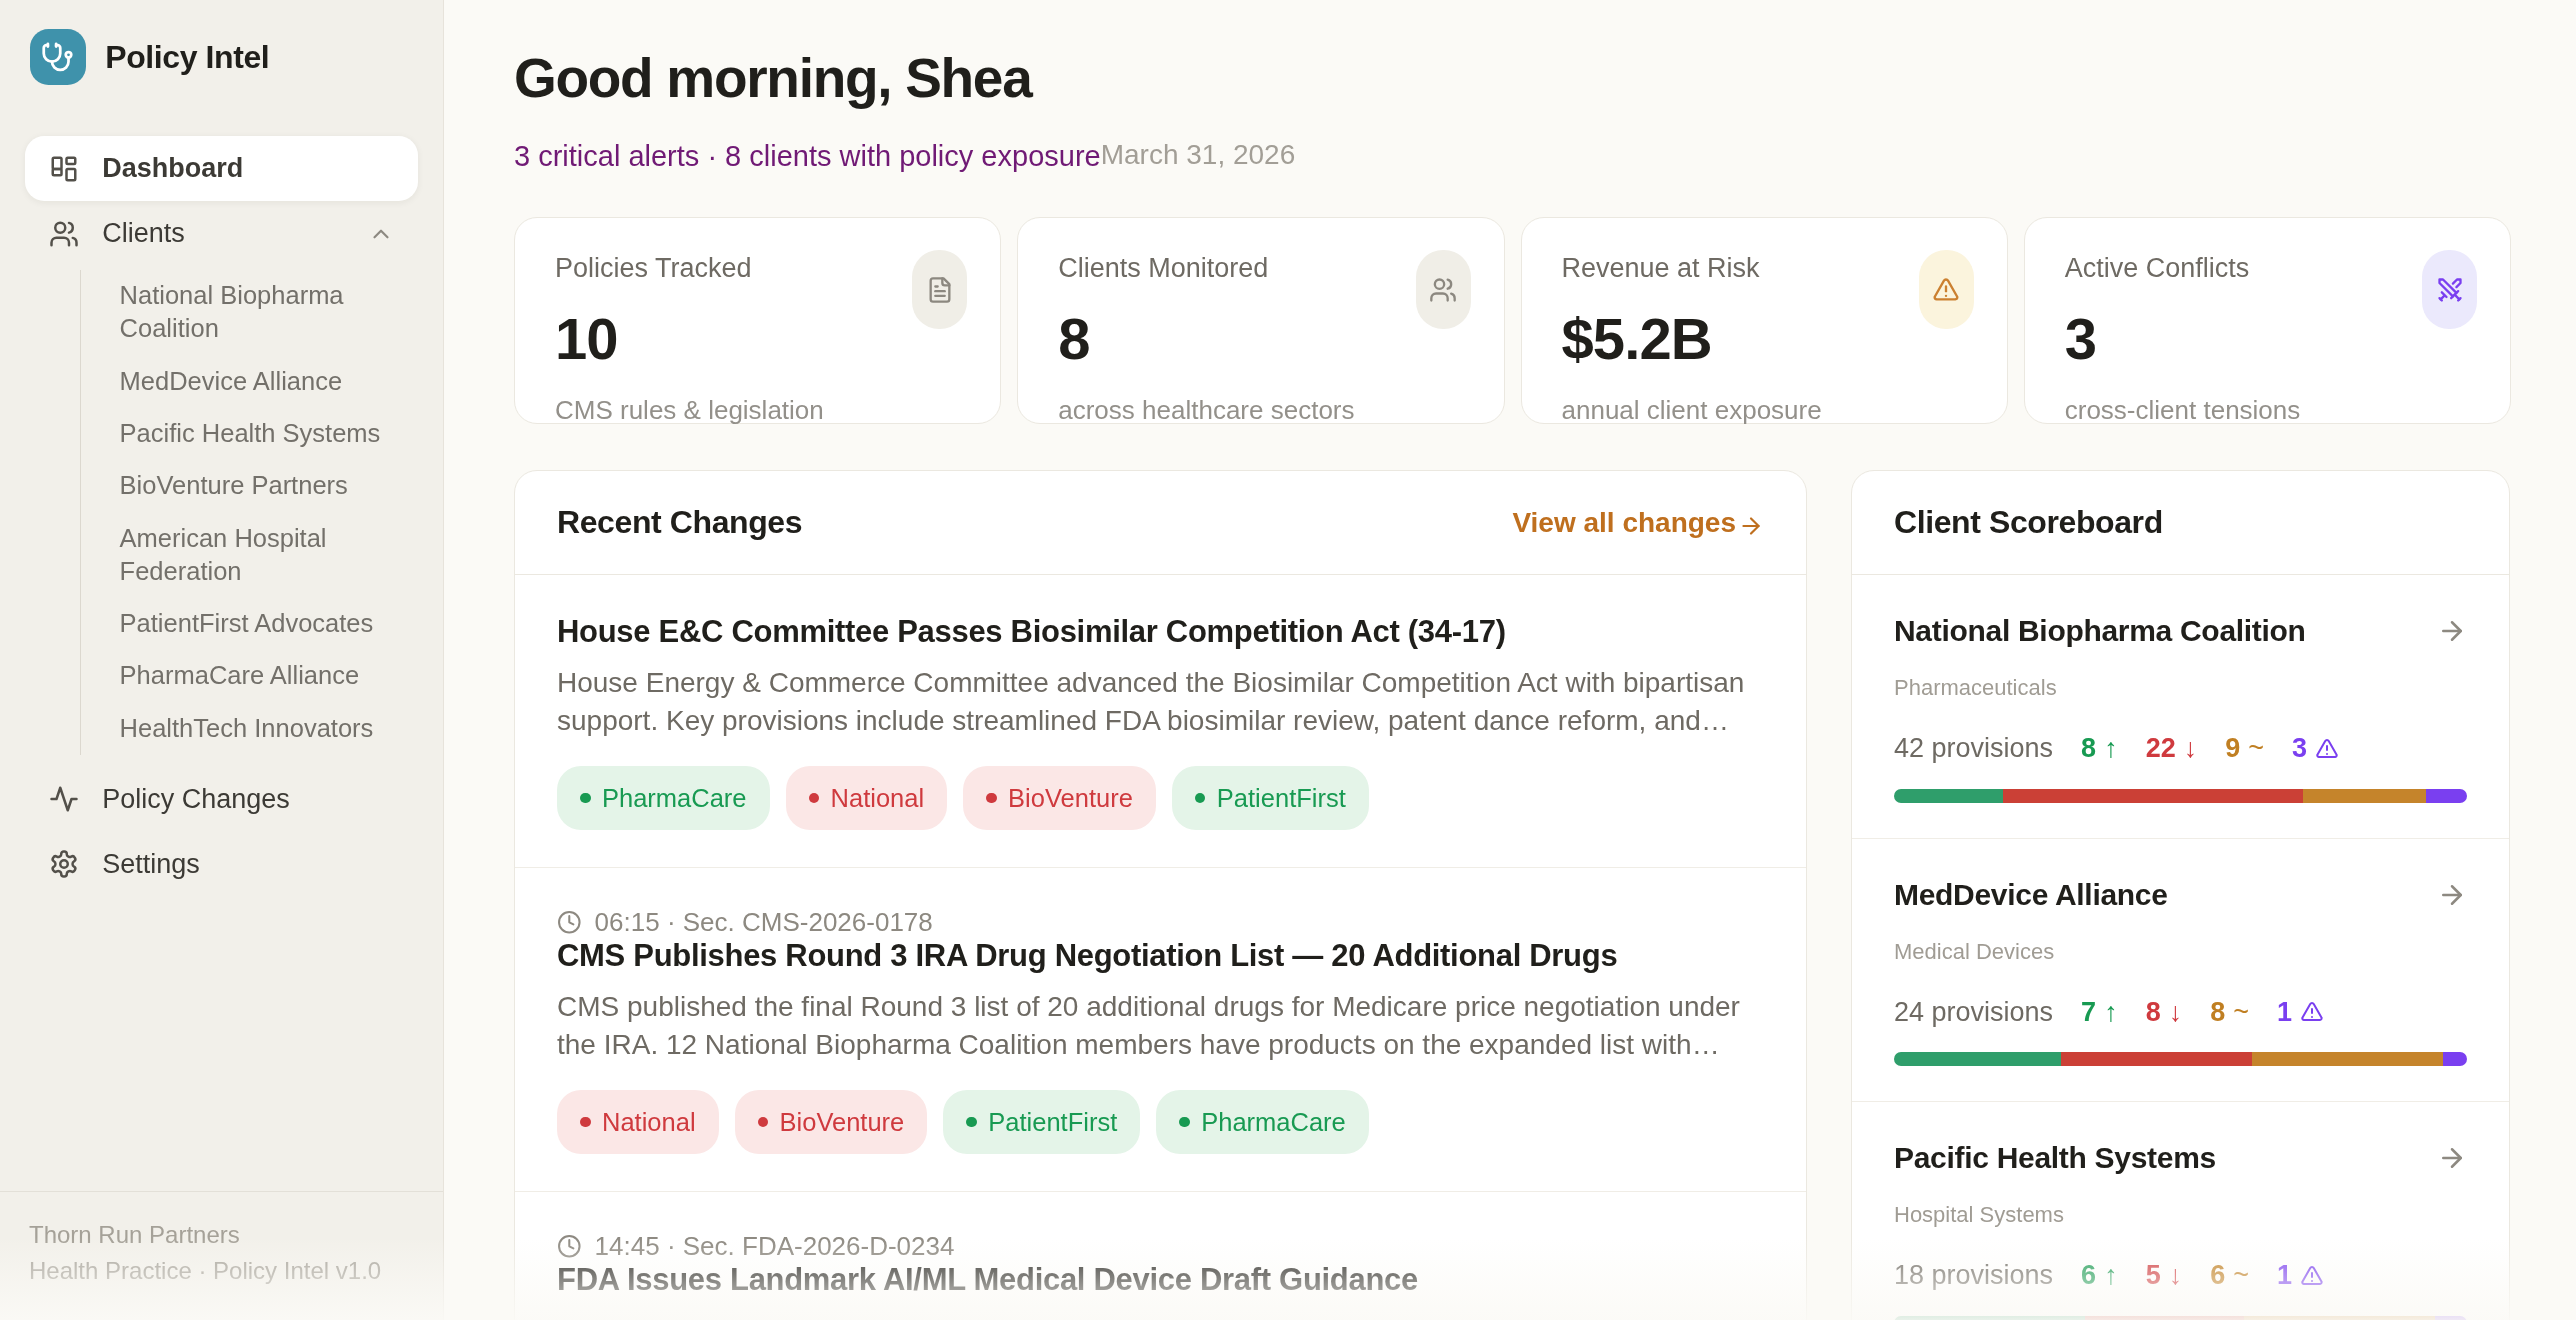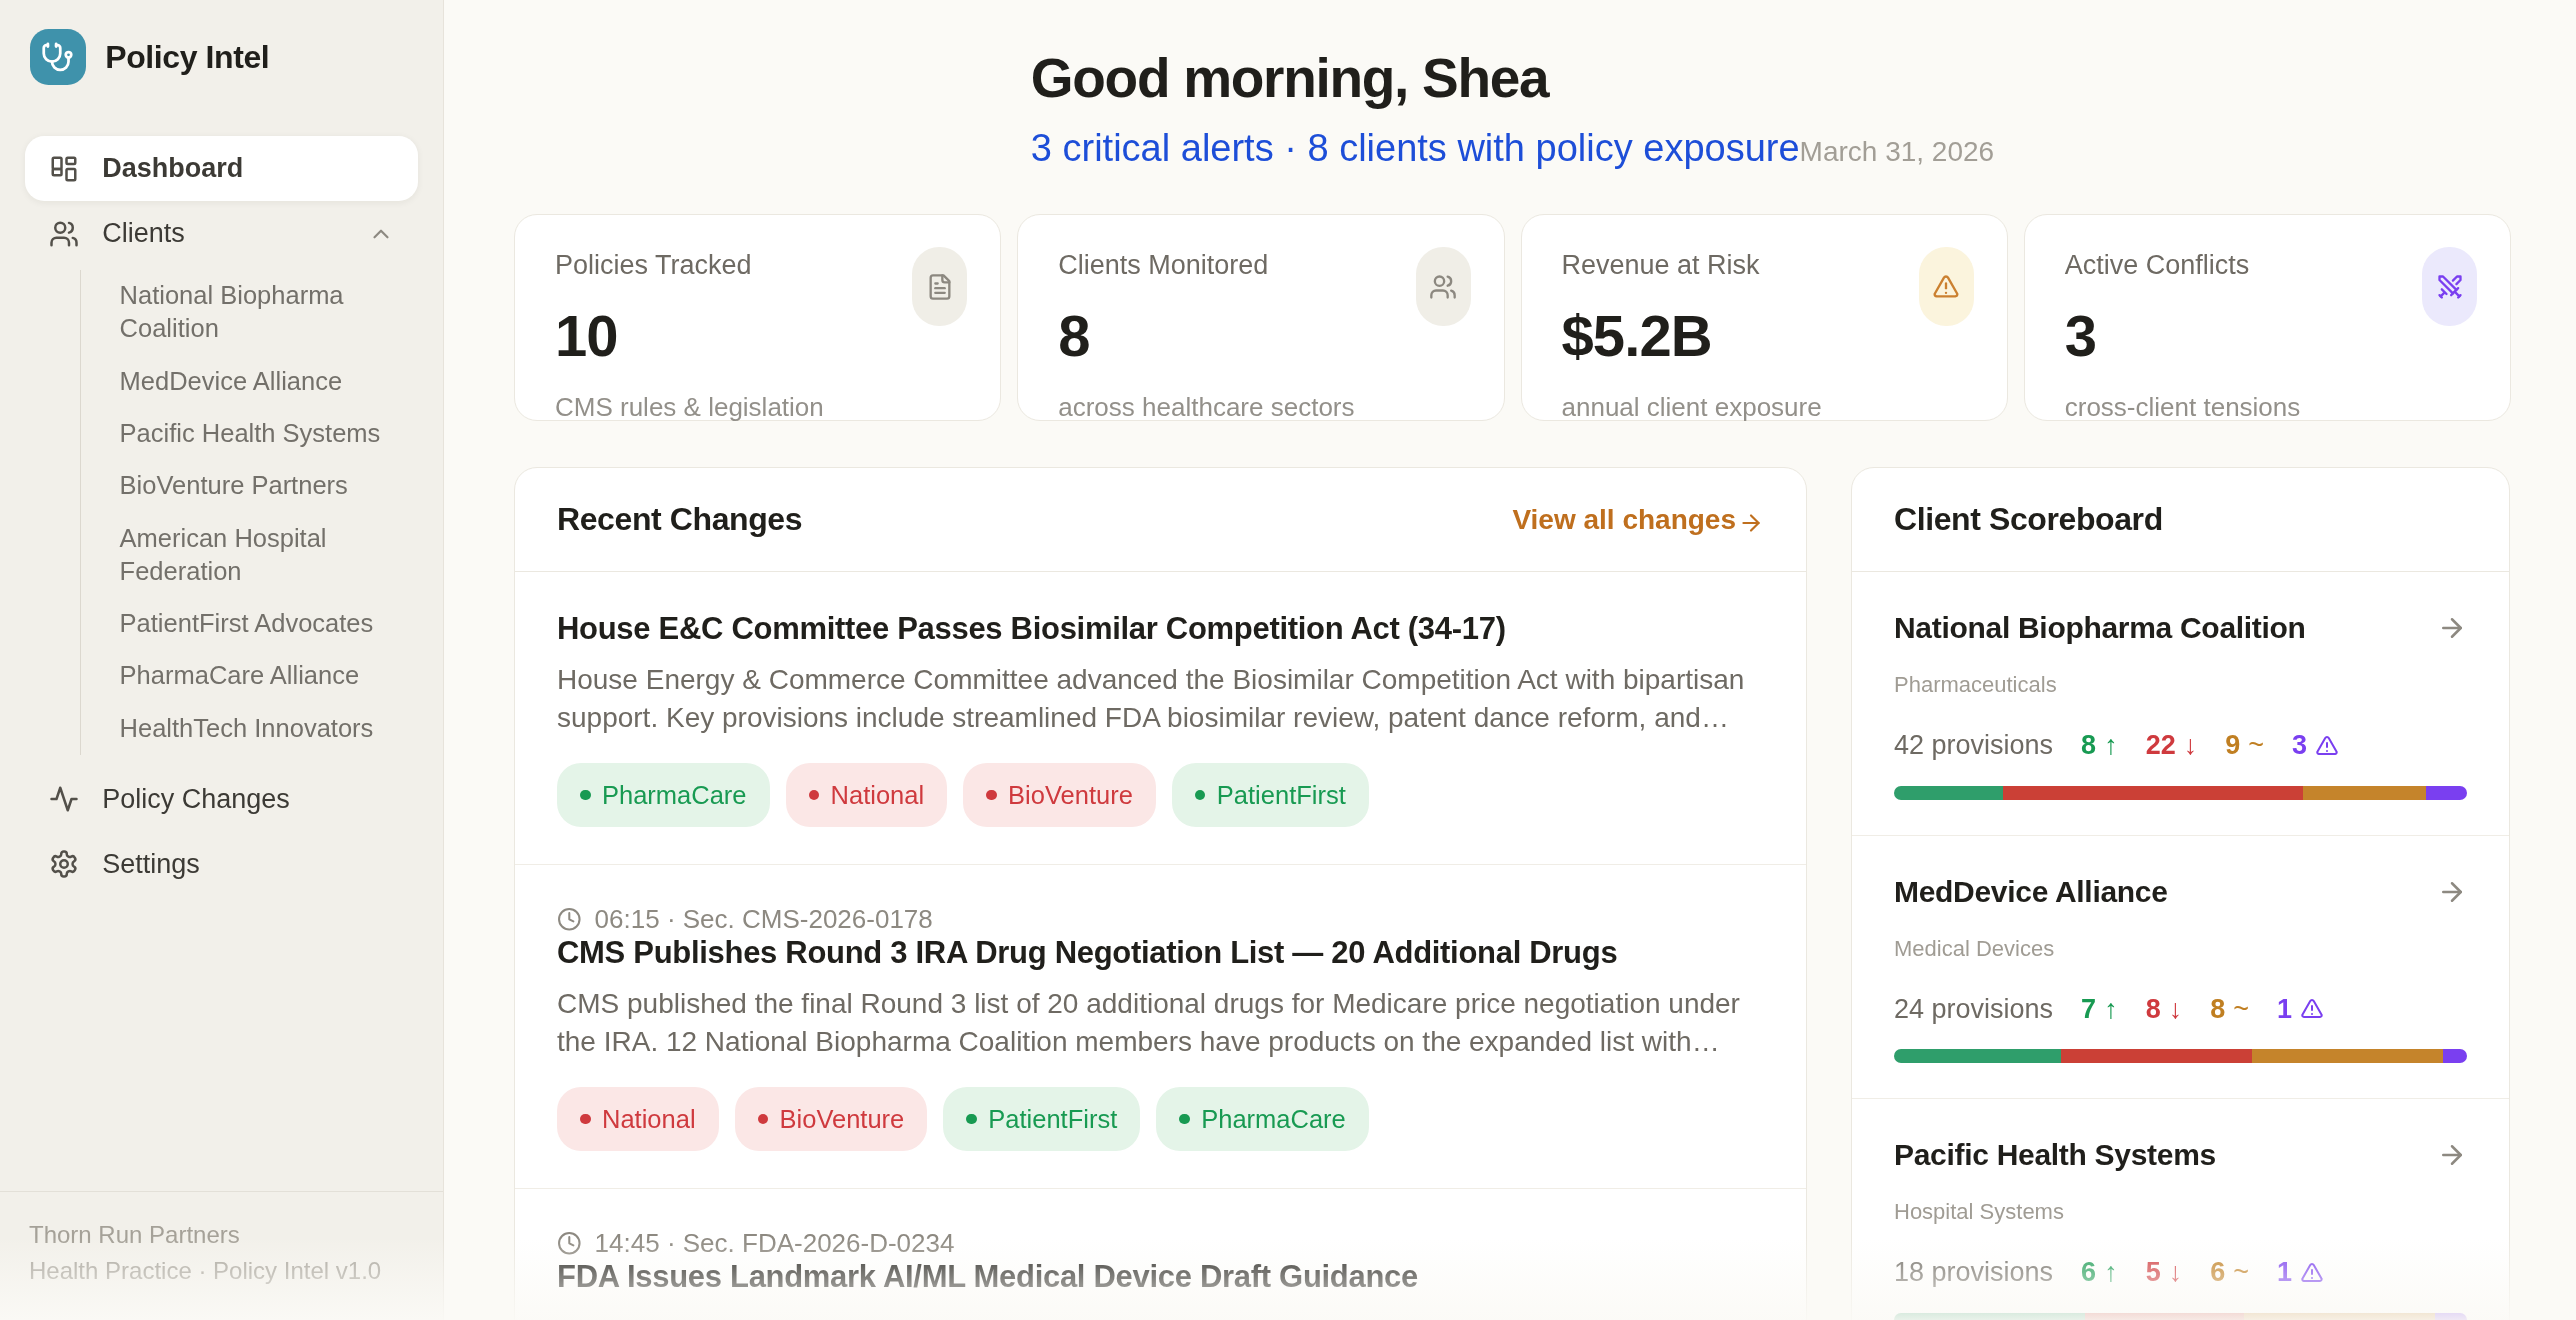--- a/index.html
+++ b/index.html
@@ -24,23 +24,23 @@
   .nav-item{display:flex;align-items:center;gap:23px;height:65px;padding:0 24.6px;border-radius:19.3px;font-size:27px;color:#3c3a35;cursor:pointer}
   .nav-item .chev{margin-left:auto;color:#8d8981}
   .nav-item.active{background:#fff;font-weight:600;box-shadow:0 1.8px 7px rgba(40,35,20,.06)}
   .nav-icon{color:#53504a;flex:none}
   .client-list{margin:3.5px 0 12.3px 55px;border-left:1.8px solid var(--line);padding-left:39px}
   .client-item{font-size:25.5px;line-height:33px;color:#73706a;padding:9.7px 0;cursor:pointer;max-width:308px}
   .side-footer{position:absolute;left:0;right:0;bottom:0;border-top:0.9px solid #e3e0d8;padding:24.6px 29px 32px;font-size:24px;line-height:36px;color:#a5a198}
 
   
   .main{flex:1;padding:46px 65px 0 70px;position:relative}
-  .page-head{display:flex;justify-content:center;align-items:flex-end}
+  .page-head{display:flex;justify-content:flex-start;align-items:flex-end}
   h1{font-size:55px;font-weight:700;letter-spacing:-1.3px}
-  .subtitle{margin-top:17px;font-size:38px;color:#1d4ed8}
+  .subtitle{margin-top:30px;font-size:29px;color:#701a75}
   .date{font-size:28px;color:var(--muted);padding-bottom:1.8px}
 
   
   .stats-row{display:flex;gap:16px;margin-top:44px}
   .stat-card{flex:1;background:var(--card);border:0.9px solid var(--border);border-radius:23px;padding:35px 40px;height:207px;position:relative}
   .stat-label{font-size:27px;color:var(--text2)}
   .stat-chip{position:absolute;top:32px;right:33px;width:55px;height:79px;border-radius:27px;display:flex;align-items:center;justify-content:center;background:#f0eee7;color:#8c8880}
   .stat-chip.warn{background:#fbf4dd;color:#cb8030}
   .stat-chip.conflict{background:#ebe9fc;color:var(--purple)}
   .stat-value{font-size:58px;font-weight:700;letter-spacing:-0.9px;margin-top:21px}

